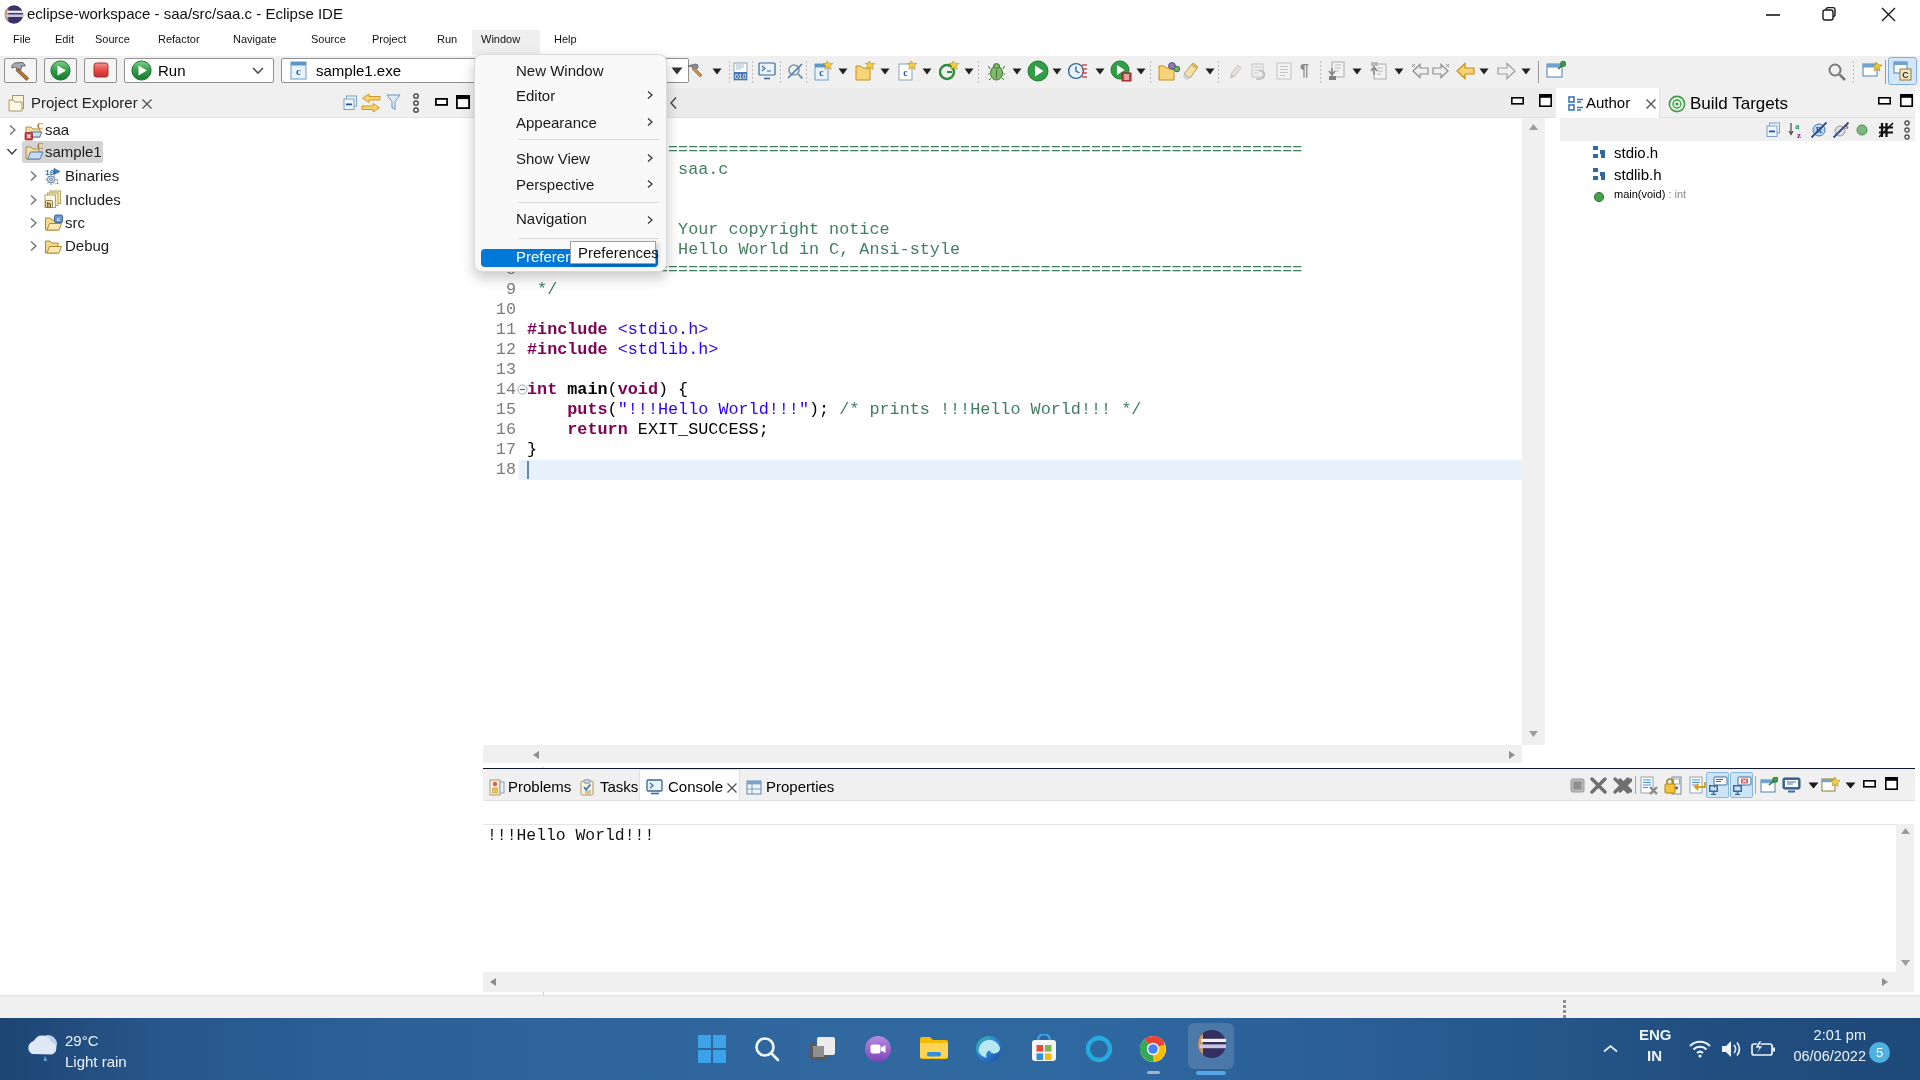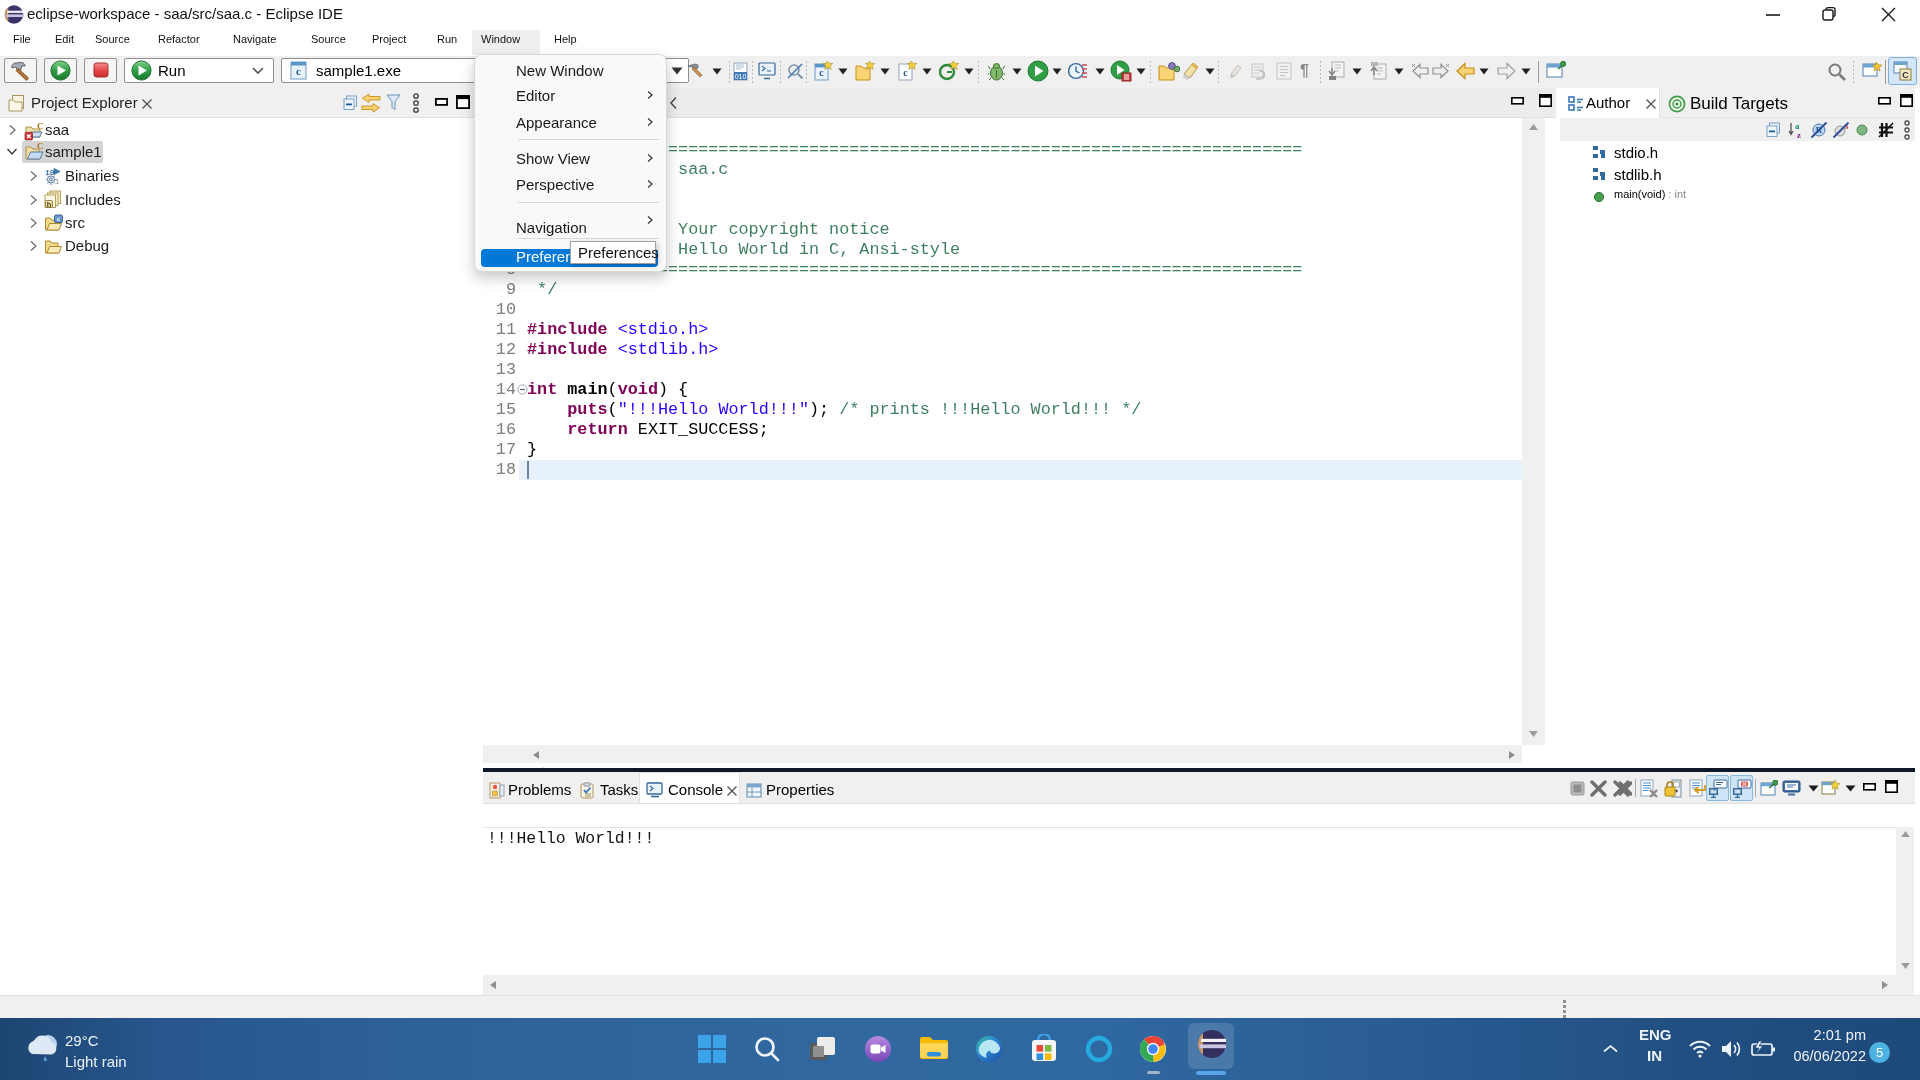--- a/index.html
+++ b/index.html
@@ -30,21 +30,21 @@
   .ln { position:absolute; width:33px; text-align:right; color:#7c7c7c; }
   .cl { position:absolute; left:44px; }
   .kw { color:#7f0055; font-weight:bold; }
   .str { color:#2a00ff; }
   .cm { color:#3f7f5f; }
   #ed-vscroll { position:absolute; right:11px; top:30px; width:23px; height:627px; background:#f0f0f0; }
   #ed-hscroll { position:absolute; left:0; top:657px; width:1039px; height:18px; background:#f0f0f0; }
   #ed-rstrip { position:absolute; right:0; top:30px; width:11px; height:645px; background:#fff; }
 
   #rightpanel { position:absolute; left:1560px; top:88px; width:355px; height:679px; background:#fff; }
-  #consolepanel { position:absolute; left:483px; top:768px; width:1432px; height:223px; background:#fff; border-top:4px solid #0f172a; }
+  #consolepanel { position:absolute; left:483px; top:768px; width:1432px; height:223px; background:#fff; border-top:1px solid #0f172a; }
 
   #statusbar { position:absolute; left:0; top:995px; width:1920px; height:23px; background:#f0f0f0; border-top:1px solid #e0e0e0; }
   #lp-bottom { position:absolute; left:0; top:971px; width:480px; height:24px; background:#fff; }
 
   
   #taskbar { position:absolute; left:0; top:1018px; width:1920px; height:80px;
     background:linear-gradient(90deg,#1d4572 0%,#27568c 8%,#2d6299 22%,#30689f 45%,#2f67a0 58%,#2a5d94 72%,#214f81 88%,#1e4a7a 100%); }
   .tbtext { color:#eef3f9; }
 
   
@@ -823,21 +823,21 @@
 </div>
 
 <div id="winmenu">
   <span class="mitem" style="top:7px">New Window</span>
   <span class="mitem" style="top:32px">Editor</span>
   <span class="mitem" style="top:59px">Appearance</span>
   <div class="msep" style="top:84px"></div>
   <span class="mitem" style="top:95px">Show View</span>
   <span class="mitem" style="top:121px">Perspective</span>
   <div class="msep" style="top:147px"></div>
-  <span class="mitem" style="top:164px">Navigation</span>
+  <span class="mitem" style="top:155px">Navigation</span>
   <div class="msep" style="top:183px"></div>
   <div class="abs" style="left:6px;top:194px;width:177px;height:18px;background:#0078d7;border-radius:4px"></div>
   <span class="mitem" style="top:193px;color:#fff">Preferences</span>
   <svg class="marrow" style="top:36px" viewBox="0 0 8 8" width="8" height="8" fill="none" stroke="#333" stroke-width="1.2">
       <path d="M2 0.5 L6 4 L2 7.5"></path>
     </svg>
   <svg class="marrow" style="top:63px" viewBox="0 0 8 8" width="8" height="8" fill="none" stroke="#333" stroke-width="1.2">
       <path d="M2 0.5 L6 4 L2 7.5"></path>
     </svg>
   <svg class="marrow" style="top:99px" viewBox="0 0 8 8" width="8" height="8" fill="none" stroke="#333" stroke-width="1.2">

